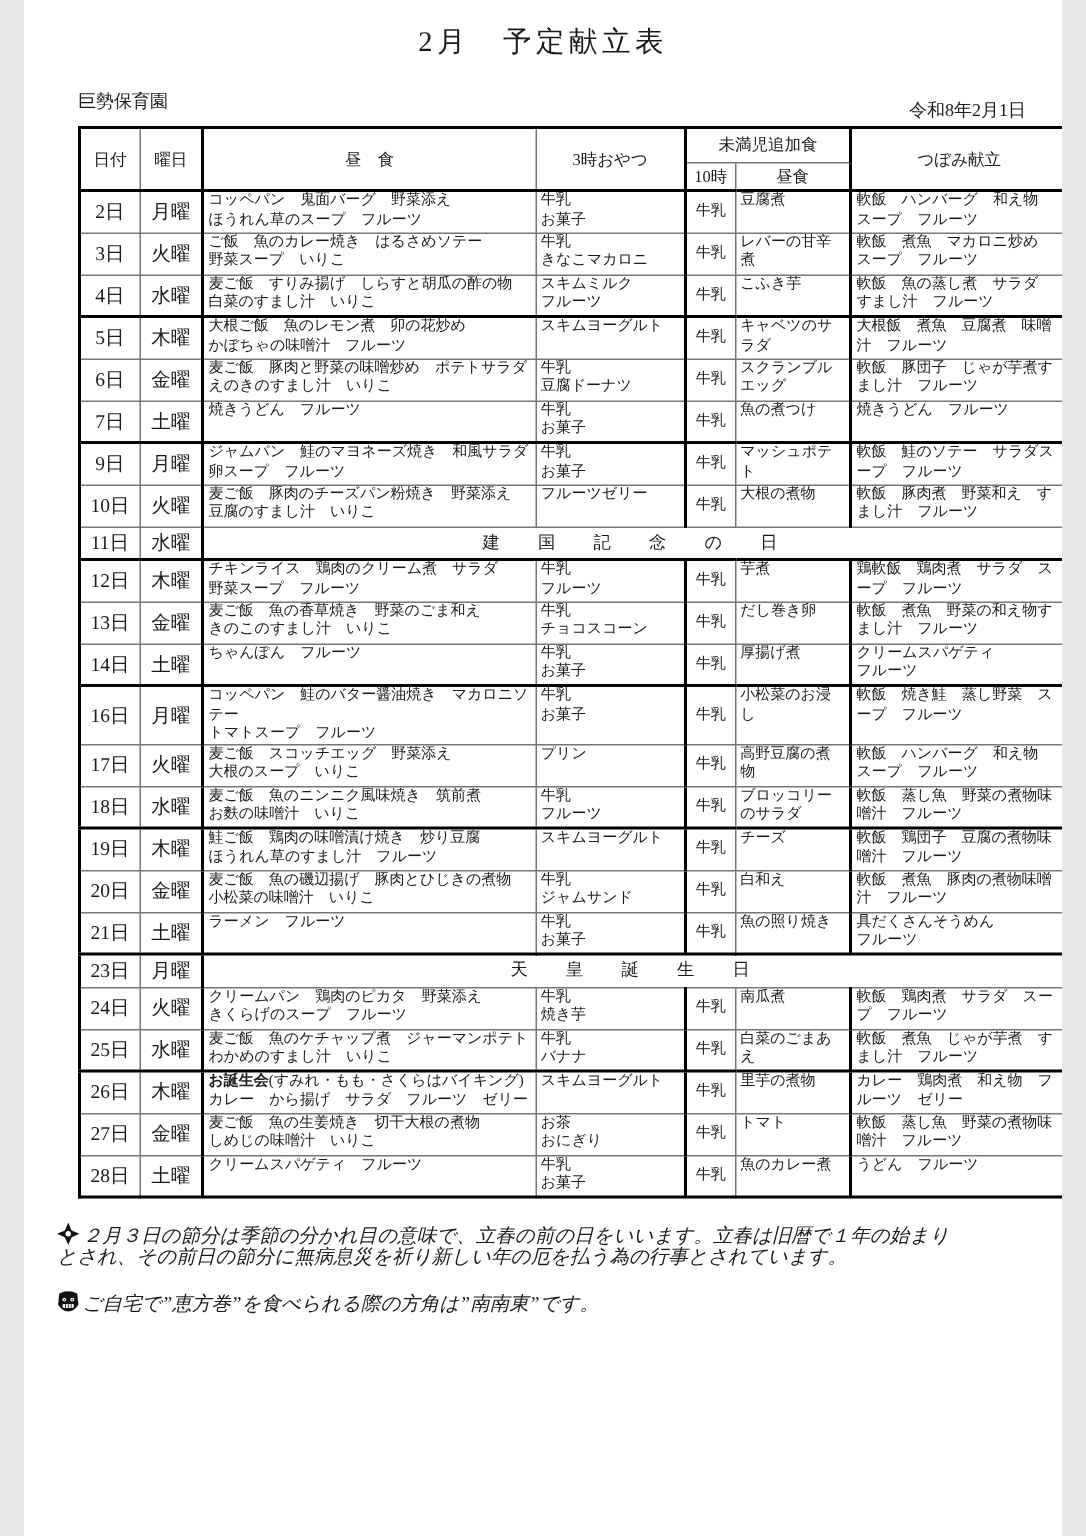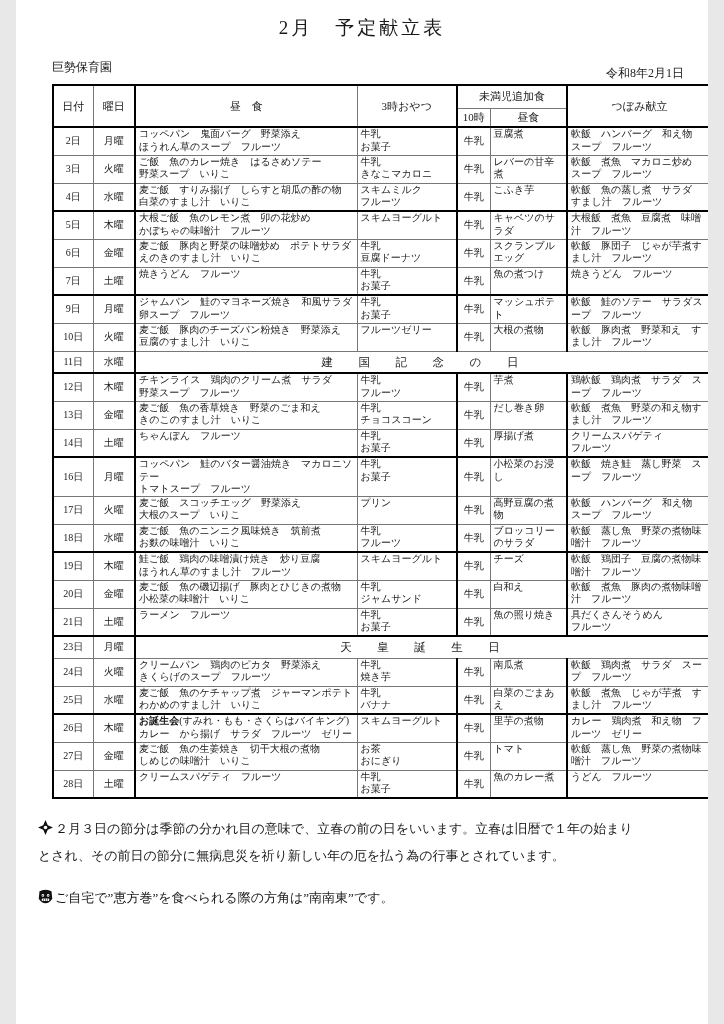--- a/index.html
+++ b/index.html
@@ -39,31 +39,31 @@
   thead{border-bottom:2px solid var(--thick);}
   tr.hrow1{height:23px;padding-left:16px;}
   tr.hrow2{height:19px;}
   td{
     font-size:10px;line-height:12.5px;padding:0 3px;vertical-align:top;
   }
   tr.regular{height:28px;}
   tr.holiday-row{height:22px;}
   tr.thick > td{border-top:2px solid var(--thick);}
   .c-date,.c-day{
-    text-align:center;vertical-align:middle;font-size:10px;padding:0 1px;
+    text-align:center;vertical-align:middle;font-size:13px;padding:0 1px;
   }
   .b-day,.c-day{border-right:2px solid var(--thick);}
   .b-snack,.c-snack{border-right:2px solid var(--thick);}
   .b-lunch2,.c-lunch2{border-right:2px solid var(--thick);}
   .c-ten{text-align:center;vertical-align:middle;}
   .holiday-cell{
     text-align:center;vertical-align:middle;letter-spacing:7px;font-size:11.5px;
   }
   .c-lunch b{font-weight:bold;}
-  .notes{margin:16px 20px 0 22px;font-size:13px;line-height:27px;}
+  .notes{margin:16px 20px 0 22px;font-size:13px;line-height:14px;font-style:italic;}
   .note{white-space:pre-line;}
   .note-0{margin-bottom:15px;}
   .note-1{margin-bottom:17px;}
   .note-2{font-size:12.5px;}
   .note .icon{
     display:inline-block;width:15px;height:15px;margin-right:2px;
     vertical-align:-2px;
   }
   .note .icon svg{width:100%;height:100%;}
 </style>

